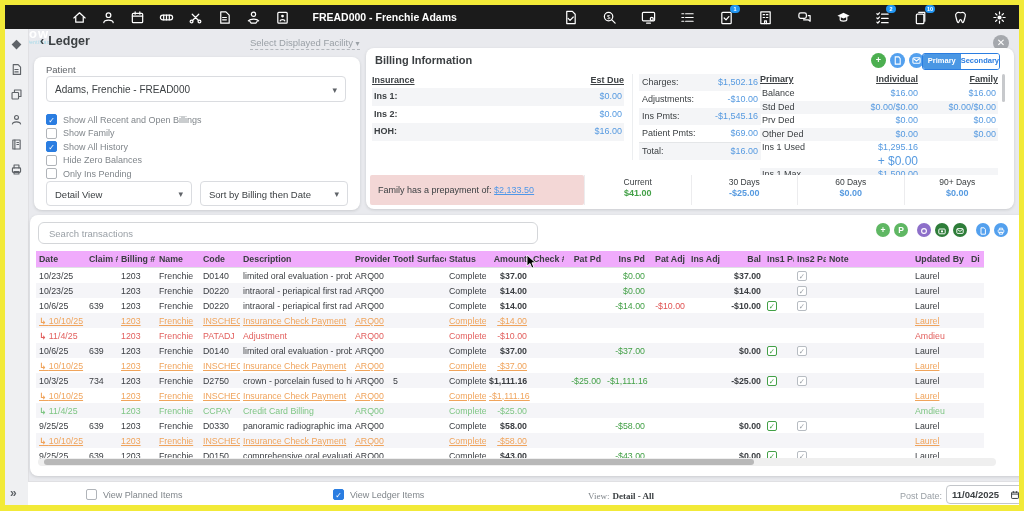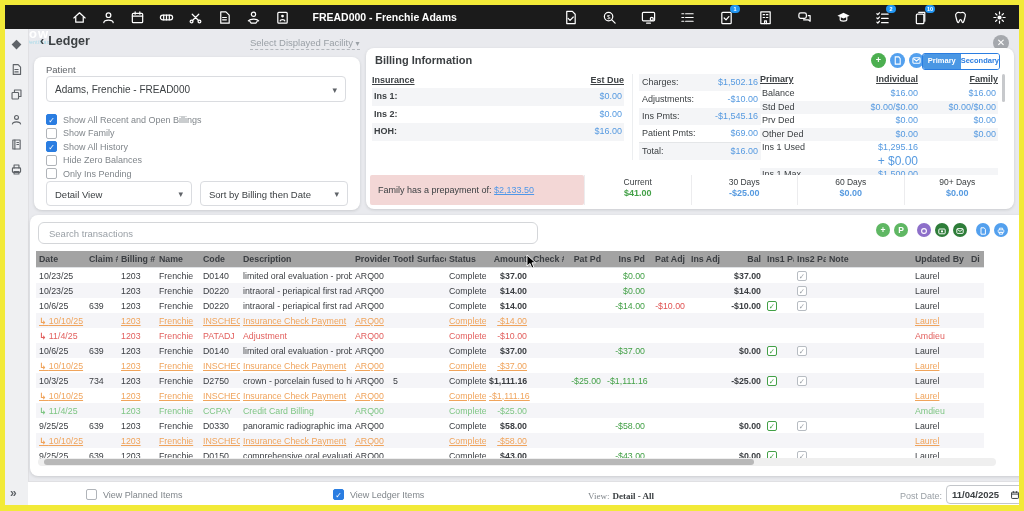--- a/index.html
+++ b/index.html
@@ -90,21 +90,21 @@
   
   #txCard{left:25px;top:210px;width:986px;height:261px;overflow:hidden;padding-left:32px;}
   .search{position:absolute;left:8px;top:7px;width:500px;height:22px;border:1px solid #d4d6d9;border-radius:6px;font-size:9.5px;color:#3c4043;padding:0 10px;box-sizing:border-box;font-family:inherit;outline:none;}
   .search::placeholder{color:#9aa0a6;}
   .txbtns{position:absolute;top:8px;left:846px;display:flex;gap:4px;}
   .txbtn{width:14px;height:14px;border-radius:50%;color:#fff;font-size:8.5px;font-weight:bold;text-align:center;line-height:14px;cursor:pointer;flex:none;}
   .txbtn svg{width:8px;height:8px;vertical-align:middle;}
   .txbtn.g1{background:#5fb763;}.txbtn.pu{background:#8d6fc9;}.txbtn.g2{background:#2e7d39;}.txbtn.bl{background:#53a0ee;}
   .txbtn.gap{margin-left:5px;}
   table.tx{position:absolute;left:6px;top:36px;border-collapse:collapse;table-layout:fixed;width:948px;font-size:8.8px;color:#3a3d41;}
-  table.tx th{height:16px;background:#a3a3a3;font-weight:bold;text-align:left;padding:0 3px;white-space:nowrap;overflow:hidden;border-bottom:1px solid #dfe1e4;}
+  table.tx th{height:16px;background:#f0abfc;font-weight:bold;text-align:left;padding:0 3px;white-space:nowrap;overflow:hidden;border-bottom:1px solid #dfe1e4;}
   table.tx th.rt{text-align:right;}
   table.tx td{height:15px;padding:0 3px;white-space:nowrap;overflow:hidden;border:none;}
   table.tx td.rt{text-align:right;}
   tr.txrow{cursor:pointer;}
   tr.txrow:nth-child(even){background:#f5f5f8;}
   tr.txrow.ins{color:#f0a45c;text-decoration:underline;}
   tr.txrow.adj{color:#e2605e;}
   tr.txrow.pay{color:#7ec583;}
   tr.txrow.normal td.mg{color:#43a047;}
   tr.txrow.normal td.mr{color:#e05252;}

